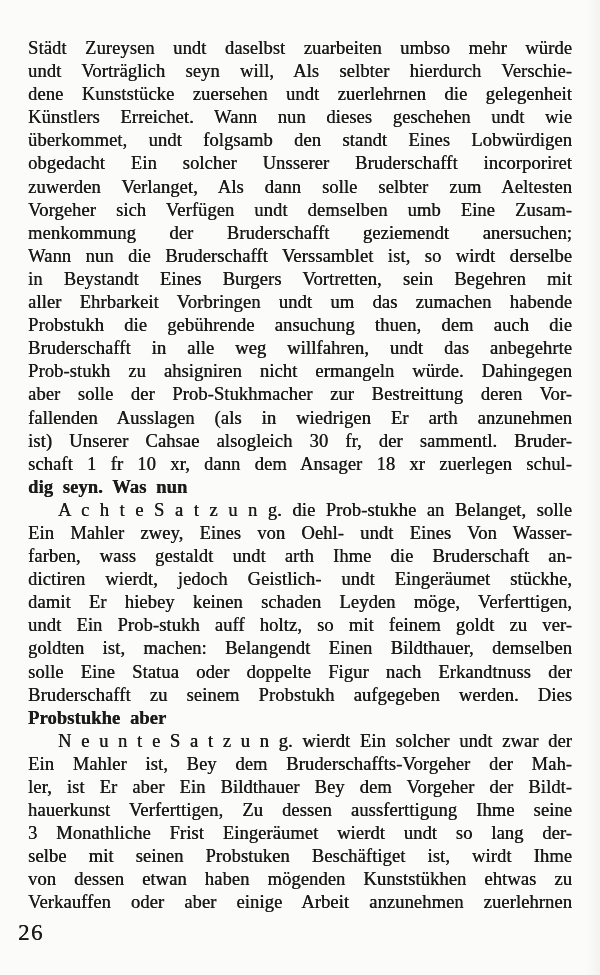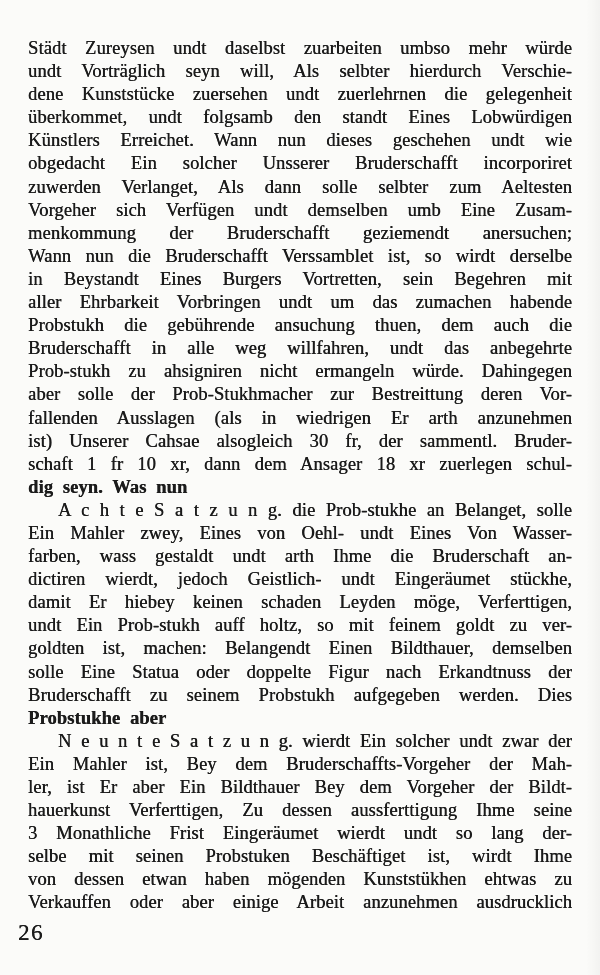--- a/index.html
+++ b/index.html
@@ -63,22 +63,22 @@
 </style>
 </head>
 <body>
 
 <div class="page">
   <div id="text-block">
       <div class="paragraph">
         <div class="line">Städt Zureysen undt daselbst zuarbeiten umbso mehr würde</div>
         <div class="line">undt Vorträglich seyn will, Als selbter hierdurch Verschie-</div>
         <div class="line">dene Kunststücke zuersehen undt zuerlehrnen die gelegenheit</div>
+        <div class="line">Künstlers Erreichet. Wann nun dieses geschehen undt wie</div>
         <div class="line">überkommet, undt folgsamb den standt Eines Lobwürdigen</div>
-        <div class="line">Künstlers Erreichet. Wann nun dieses geschehen undt wie</div>
         <div class="line">obgedacht Ein solcher Unsserer Bruderschafft incorporiret</div>
         <div class="line">zuwerden Verlanget, Als dann solle selbter zum Aeltesten</div>
         <div class="line">Vorgeher sich Verfügen undt demselben umb Eine Zusam-</div>
         <div class="line">menkommung der Bruderschafft geziemendt anersuchen;</div>
         <div class="line">Wann nun die Bruderschafft Verssamblet ist, so wirdt derselbe</div>
         <div class="line">in Beystandt Eines Burgers Vortretten, sein Begehren mit</div>
         <div class="line">aller Ehrbarkeit Vorbringen undt um das zumachen habende</div>
         <div class="line">Probstukh die gebührende ansuchung thuen, dem auch die</div>
         <div class="line">Bruderschafft in alle weg willfahren, undt das anbegehrte</div>
         <div class="line">Prob-stukh zu ahsigniren nicht ermangeln würde. Dahingegen</div>
@@ -101,17 +101,17 @@
         <div class="line last-left">Probstukhe aber</div>
       </div>
       <div class="paragraph">
         <div class="line indent">N e u n t e  S a t z u n g.  wierdt Ein solcher undt zwar der</div>
         <div class="line">Ein Mahler ist, Bey dem Bruderschaffts-Vorgeher der Mah-</div>
         <div class="line">ler, ist Er aber Ein Bildthauer Bey dem Vorgeher der Bildt-</div>
         <div class="line">hauerkunst Verferttigen, Zu dessen aussferttigung Ihme seine</div>
         <div class="line">3 Monathliche Frist Eingeräumet wierdt undt so lang der-</div>
         <div class="line">selbe mit seinen Probstuken Beschäftiget ist, wirdt Ihme</div>
         <div class="line">von dessen etwan haben mögenden Kunststükhen ehtwas zu</div>
-        <div class="line">Verkauffen oder aber einige Arbeit anzunehmen ausdrucklich</div>
+        <div class="line">Verkauffen oder aber einige Arbeit anzunehmen zuerlehrnen</div>
       </div>
     </div>
   <div class="page-number">26</div>
 </div>
 
 </body></html>

